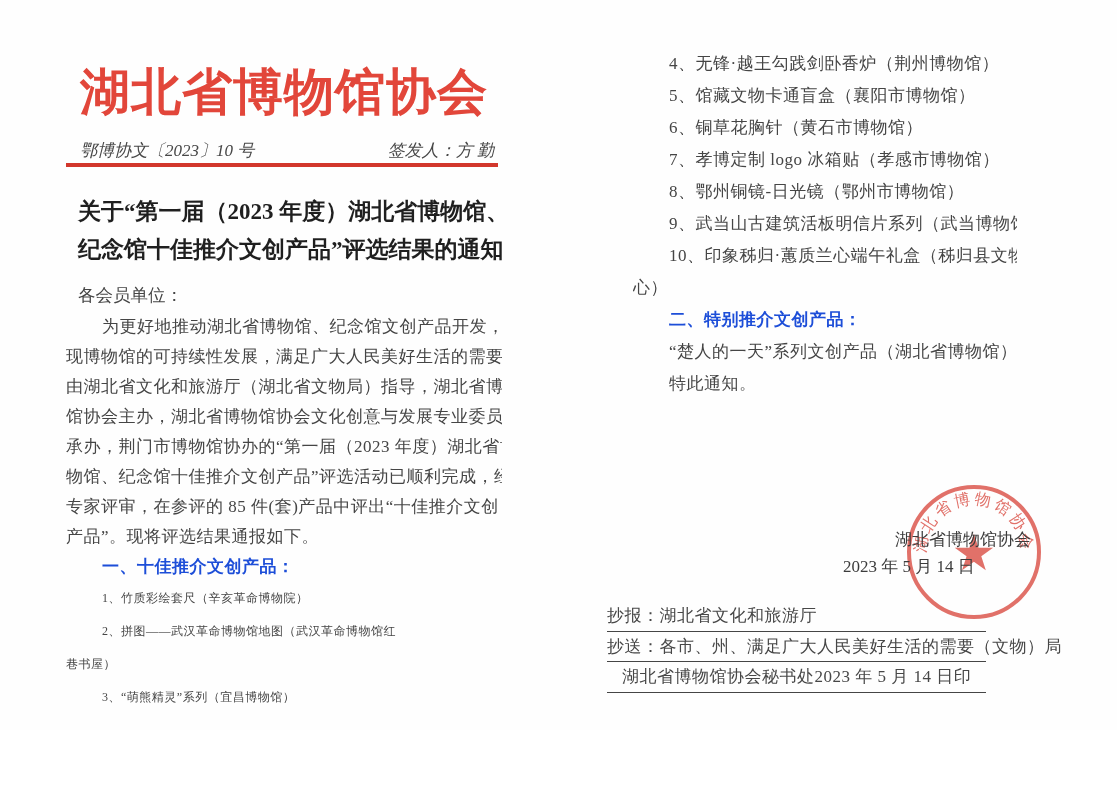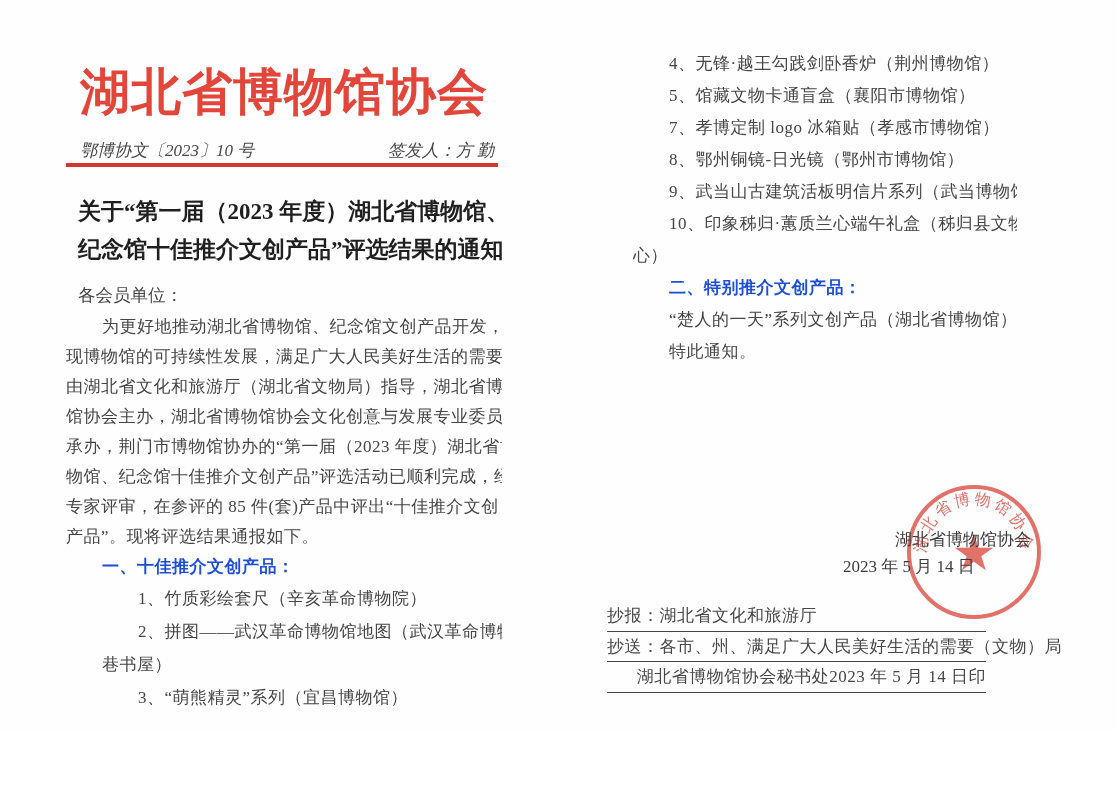--- a/index.html
+++ b/index.html
@@ -28,21 +28,21 @@
   .doc-title{
     position:absolute;left:12px;top:193px;width:424px;margin:0;
     font-size:23px;font-weight:bold;color:#1f1f1f;line-height:38px;
     white-space:nowrap;
   }
   .doc-title .t-line{display:block;height:38px;}
   .salutation{position:absolute;left:12px;top:280px;height:30px;line-height:30px;font-size:17.5px;white-space:nowrap;}
   .body-block{position:absolute;left:0;top:312px;width:436px;}
   .line{height:30px;line-height:30px;font-size:17px;letter-spacing:0.5px;white-space:nowrap;}
   .items-left{position:absolute;left:0;top:582px;width:436px;}
-  .item-line{height:33px;line-height:33px;font-size:17px;letter-spacing:0.5px;white-space:nowrap;margin-left:36px;}
+  .item-line{height:33px;line-height:33px;font-size:12px;letter-spacing:0.5px;white-space:nowrap;}
   .indent{padding-left:36px;}
   .sec-heading{font-weight:bold;color:#1d4ed8;}
   
   .col-right{position:absolute;left:633px;top:48px;width:384px;overflow:hidden;}
   .rline{height:32px;line-height:32px;font-size:17px;letter-spacing:0.5px;white-space:nowrap;}
   
   .stamp{position:absolute;left:904px;top:482px;width:140px;height:140px;opacity:0.85;}
   .sig-org{
     position:absolute;left:843px;top:526px;width:240px;height:28px;
     line-height:28px;text-align:center;font-size:17px;color:#3c3c3c;white-space:nowrap;
@@ -50,21 +50,21 @@
   .sig-date{
     position:absolute;left:843px;top:553px;width:240px;height:28px;
     line-height:28px;text-align:left;font-size:17px;color:#3c3c3c;white-space:nowrap;
   }
   
   .footer{position:absolute;left:607px;top:601px;width:379px;}
   .f-row{
     height:29.5px;line-height:29px;font-size:17px;letter-spacing:0.5px;
     border-bottom:1.5px solid #454545;white-space:nowrap;color:#474747;
   }
-  .f-row.split{display:flex;justify-content:flex-end;}
+  .f-row.split{display:flex;justify-content:center;}
 </style>
 </head>
 <body>
 
 <div class="page">
 
   <div class="col-left">
     <div class="org-title">湖北省博物馆协会</div>
 
     <div class="doc-row">
@@ -97,20 +97,21 @@
       <div class="item-line indent">1、竹质彩绘套尺（辛亥革命博物院）</div>
       <div class="item-line indent">2、拼图——武汉革命博物馆地图（武汉革命博物馆红</div>
       <div class="item-line">巷书屋）</div>
       <div class="item-line indent">3、“萌熊精灵”系列（宜昌博物馆）</div>
     </div>
   </div>
 
   <div class="col-right">
     <div class="rline indent">4、无锋·越王勾践剑卧香炉（荆州博物馆）</div>
     <div class="rline indent">5、馆藏文物卡通盲盒（襄阳市博物馆）</div>
+    <div class="rline indent">6、铜草花胸针（黄石市博物馆）</div>
     <div class="rline indent">7、孝博定制 logo 冰箱贴（孝感市博物馆）</div>
     <div class="rline indent">8、鄂州铜镜-日光镜（鄂州市博物馆）</div>
     <div class="rline indent">9、武当山古建筑活板明信片系列（武当博物馆）</div>
     <div class="rline indent">10、印象秭归·蕙质兰心端午礼盒（秭归县文物保护中</div>
     <div class="rline">心）</div>
     <div class="rline indent sec-heading">二、特别推介文创产品：</div>
     <div class="rline indent">“楚人的一天”系列文创产品（湖北省博物馆）</div>
     <div class="rline indent">特此通知。</div>
   </div>
 

